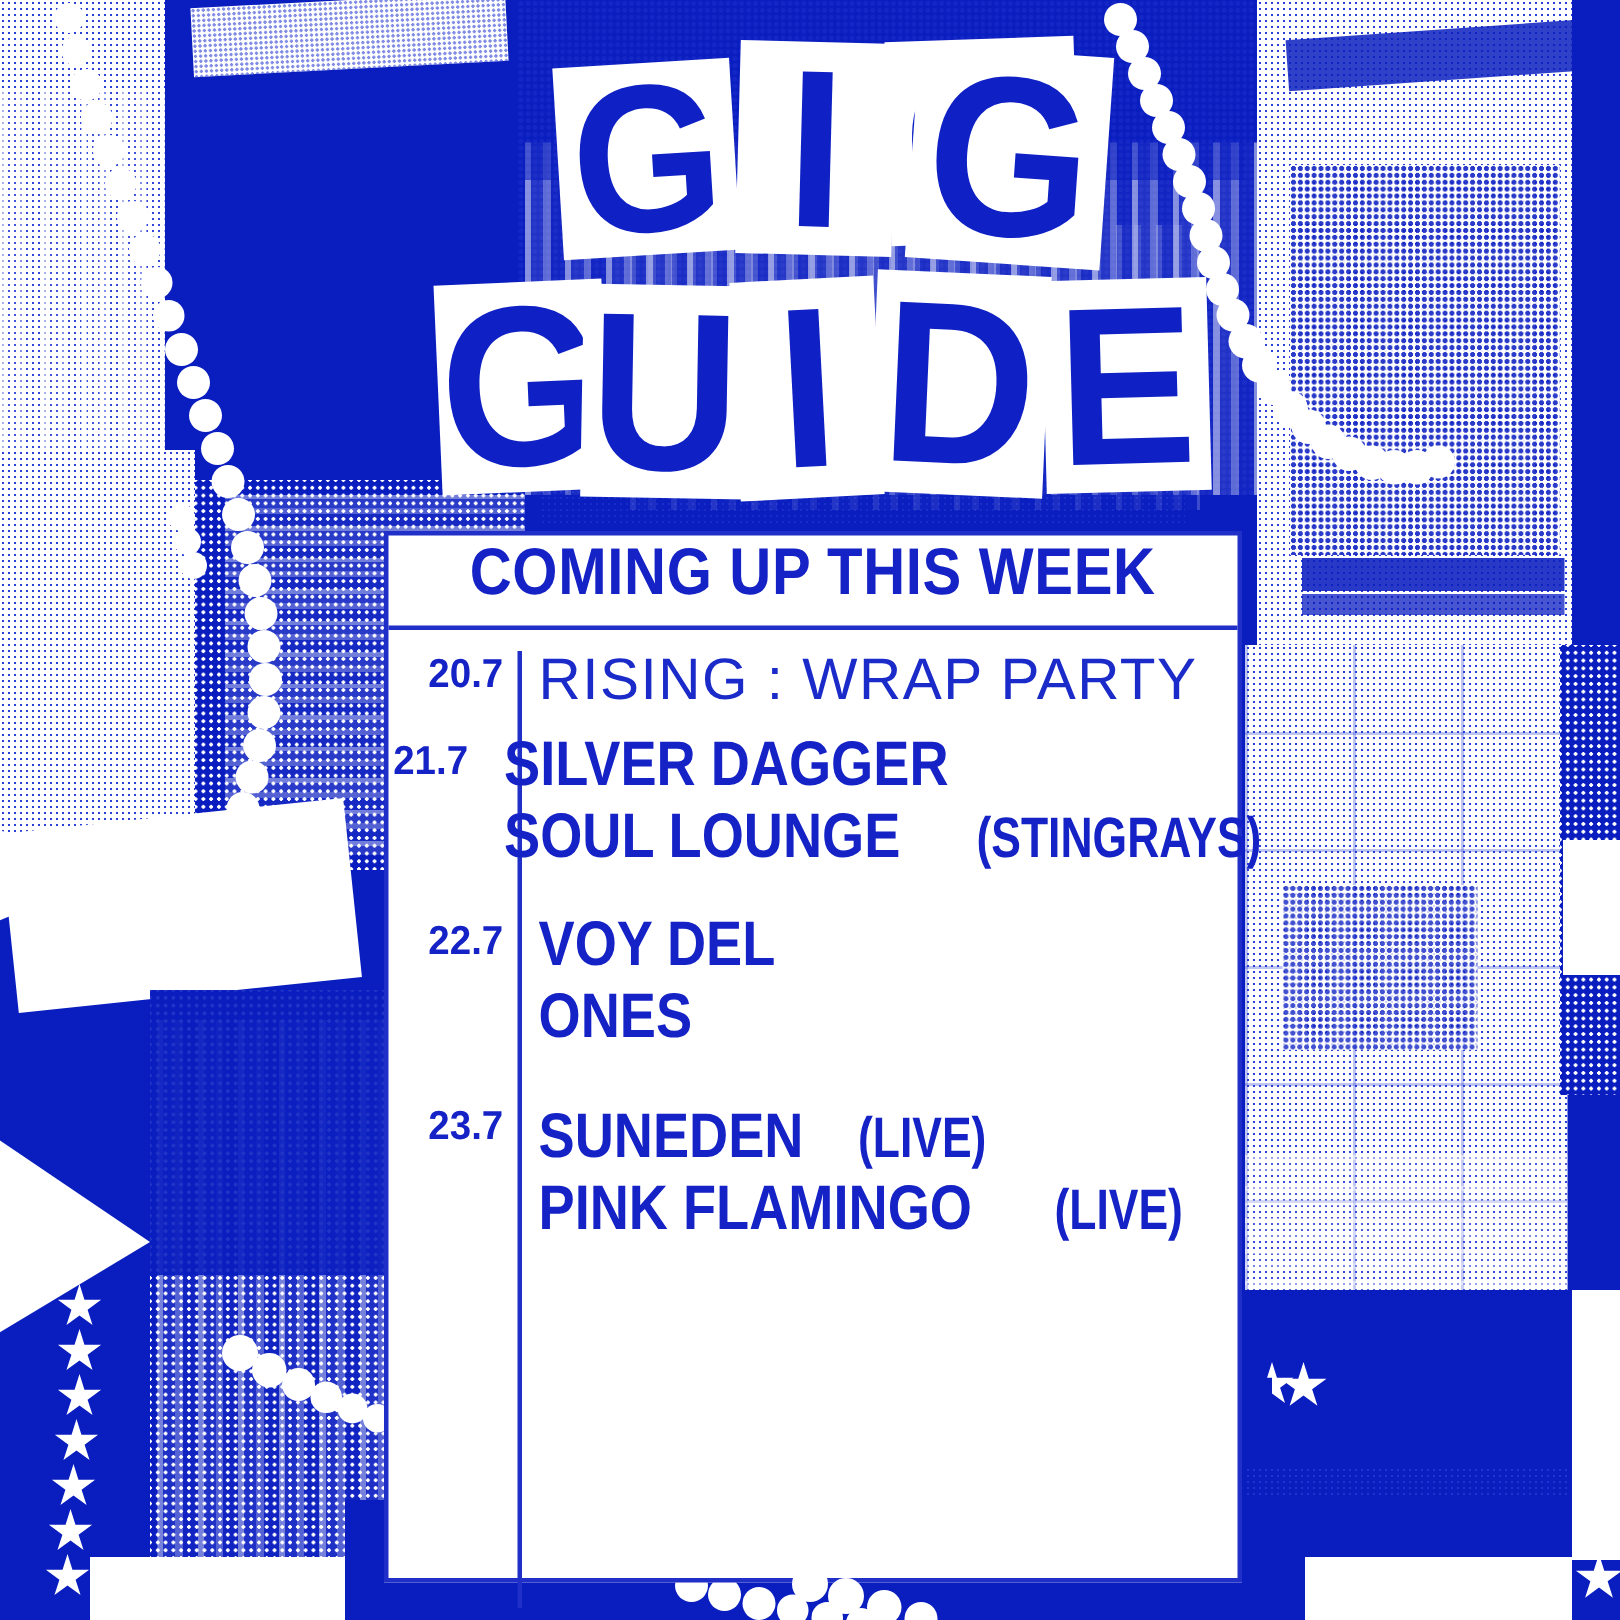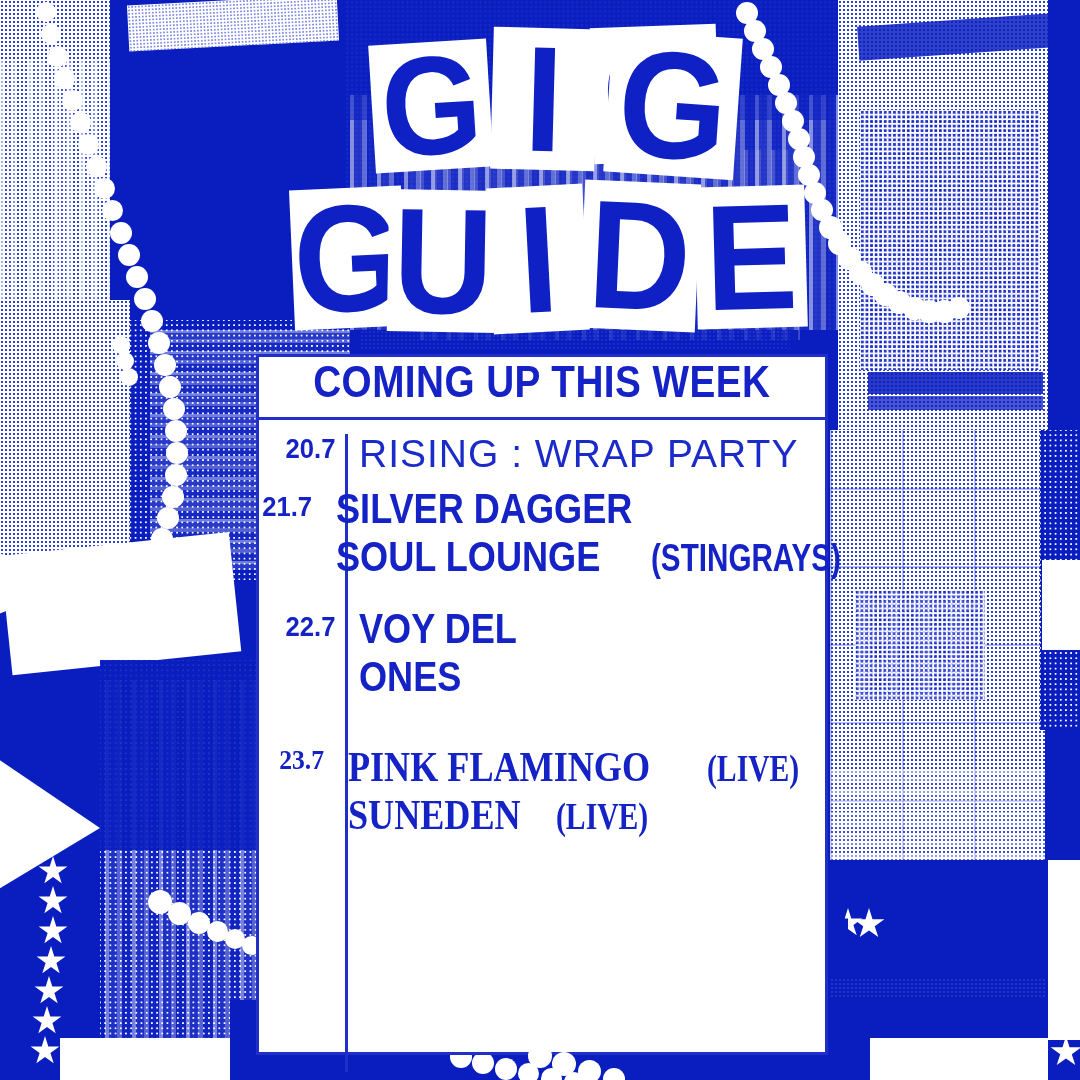--- a/index.html
+++ b/index.html
@@ -362,28 +362,28 @@
         <div class="gacts">
           <div class="act" style="font-size:42px;">
             <span class="nm">VOY DEL</span>
           </div>
           <div class="act" style="font-size:42px;margin-top:5px;">
             <span class="nm">ONES</span>
           </div>
         </div>
       </div>
 
-      <div class="group" style="margin-top:42px;font-family:Liberation Serif, serif;">
+      <div class="group" style="margin-top:32px;">
         <div class="gdate" style="padding-top:4px;">23.7</div>
         <div class="gacts">
           <div class="act" style="font-size:42px;margin-top:5px;">
+            <span class="nm">SUNEDEN</span><span class="sfx" style="font-size:38px;margin-left:8px;">(LIVE)</span>
+          </div>
+          <div class="act" style="font-size:42px;margin-top:5px;">
             <span class="nm">PINK FLAMINGO</span><span class="sfx" style="font-size:38px;margin-left:8px;">(LIVE)</span>
-          </div>
-          <div class="act" style="font-size:42px;margin-top:5px;">
-            <span class="nm">SUNEDEN</span><span class="sfx" style="font-size:38px;margin-left:8px;">(LIVE)</span>
           </div>
         </div>
       </div>
 
     </div>
   </div>
 
   <div>
     <div class="dot" style="position:absolute;left:528px;top:1044px;width:24px;height:24px;"></div>
     <div class="dot" style="position:absolute;left:552px;top:1052px;width:24px;height:24px;"></div>

